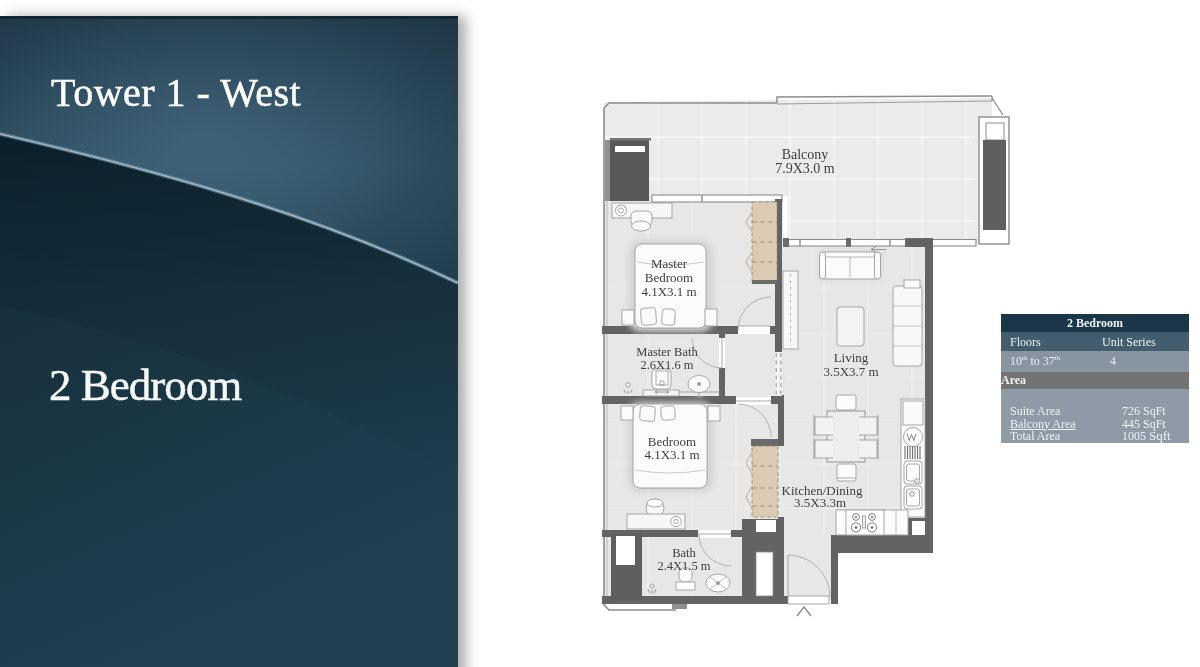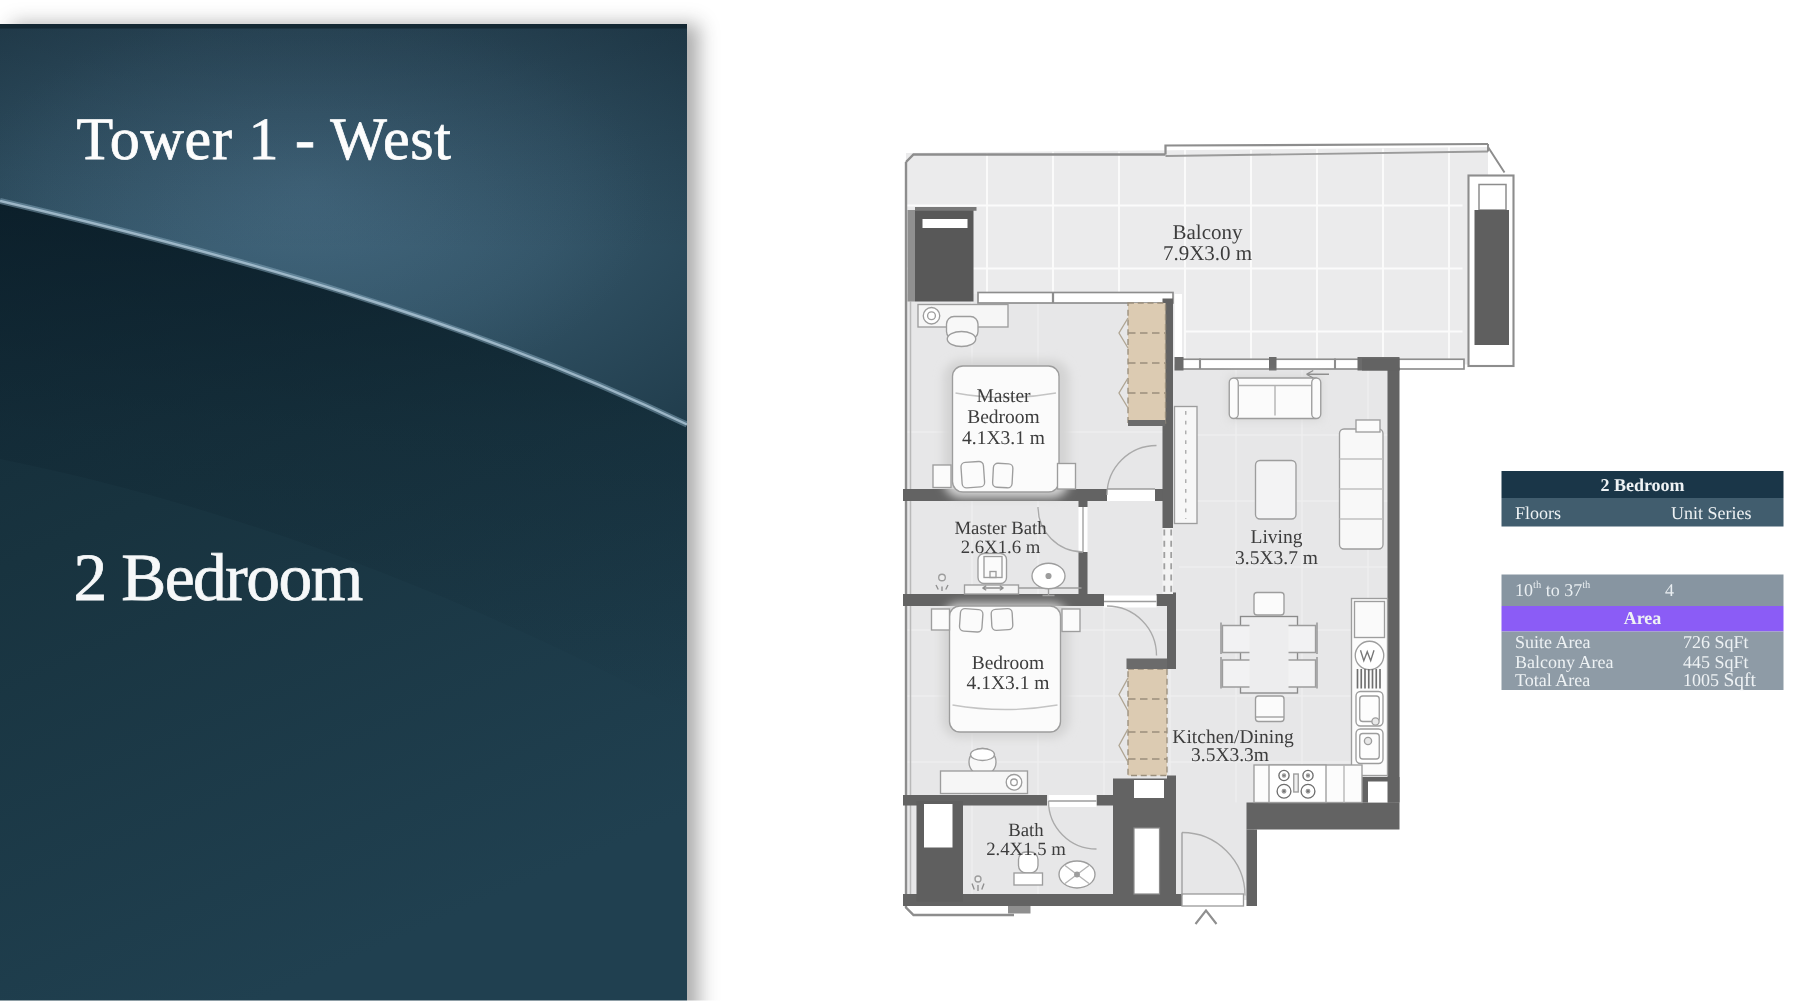--- a/index.html
+++ b/index.html
@@ -347,24 +347,24 @@
 
 <text x="822" y="495" font-size="13">Kitchen/Dining</text>
 <text x="820" y="507" font-size="13">3.5X3.3m</text>
 </g>
 </svg>
 
 <div class="itable">
 
   <div class="r" style="height:18px;background:#1a3648;text-align:center;line-height:18px;font-weight:bold;">2 Bedroom</div>
 
-  <div class="r pl" style="height:19px;background:#415d6e;line-height:20px;">Floors<span class="cell2 pl" style="left:104px;">Unit Series</span></div>
-
-  <div class="r pl" style="height:21px;background:#8795a1;line-height:21px;color:#e9eef1;margin-top:32px;">10<sup>th</sup> to 37<sup>th</sup><span class="cell2 pl" style="left:100px;">4</span></div>
-
-  <div class="r" style="height:17px;background:#8b5cf6;text-align:center;line-height:17px;font-weight:bold;">Area</div>
-
-  <div class="r pl" style="height:38px;background:#8e9ba6;padding-top:1px;">
+  <div class="r pl" style="height:19px;background:#415d6e;line-height:20px;">Floors<span class="cell2 pl" style="left:92px;">Unit Series</span></div>
+
+  <div class="r pl" style="height:21px;background:#8795a1;line-height:21px;color:#e9eef1;">10<sup>th</sup> to 37<sup>th</sup><span class="cell2 pl" style="left:100px;">4</span></div>
+
+  <div class="r" style="height:17px;background:#737373;text-align:left;line-height:17px;font-weight:bold;">Area</div>
+
+  <div class="r pl" style="height:38px;background:#8e9ba6;padding-top:16px;">
     <div style="position:relative;height:12.5px;line-height:12.5px;">Suite Area<span class="cell2">726 SqFt</span></div>
-    <div style="position:relative;height:12.5px;line-height:12.5px;">Balcony Area<span class="cell2">445 SqFt</span></div>
+    <div style="position:relative;height:12.5px;line-height:12.5px;text-decoration:underline;">Balcony Area<span class="cell2">445 SqFt</span></div>
     <div style="position:relative;height:12.5px;line-height:12.5px;">Total Area<span class="cell2">1005 <span style="font-size:13px;">Sqft</span></span></div>
   </div>
 </div>
 
 </body></html>

